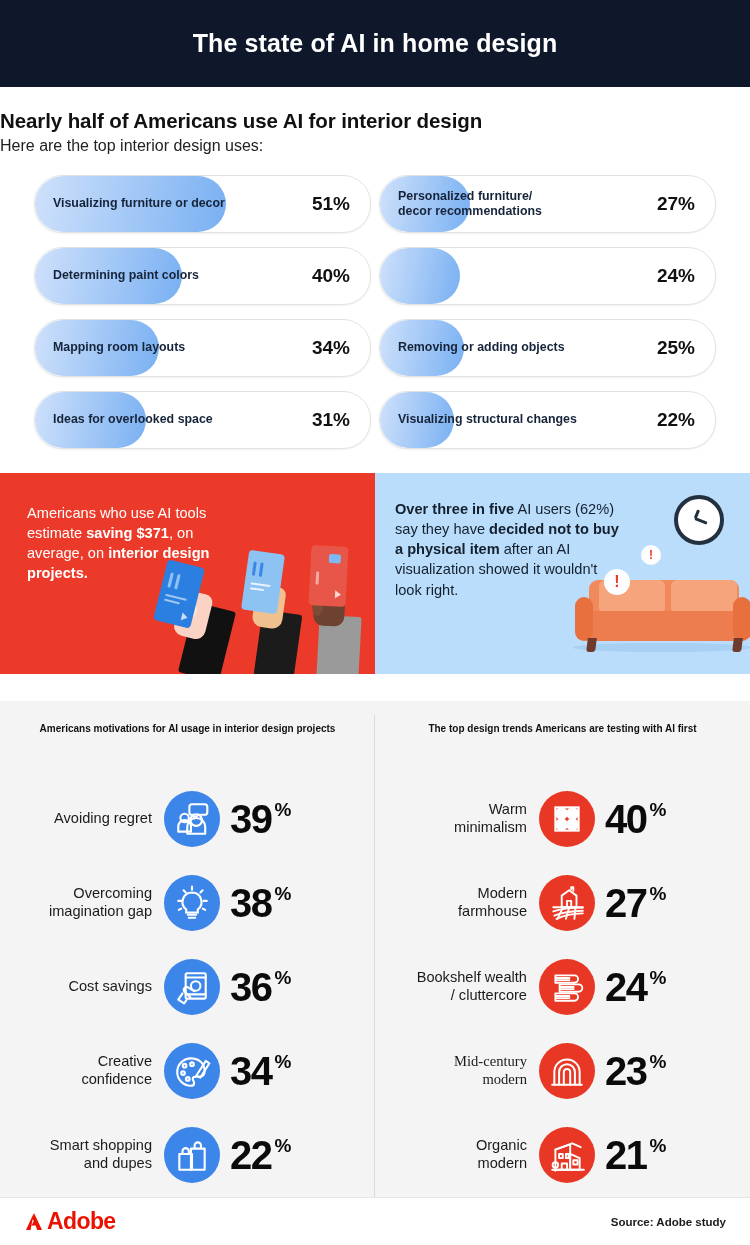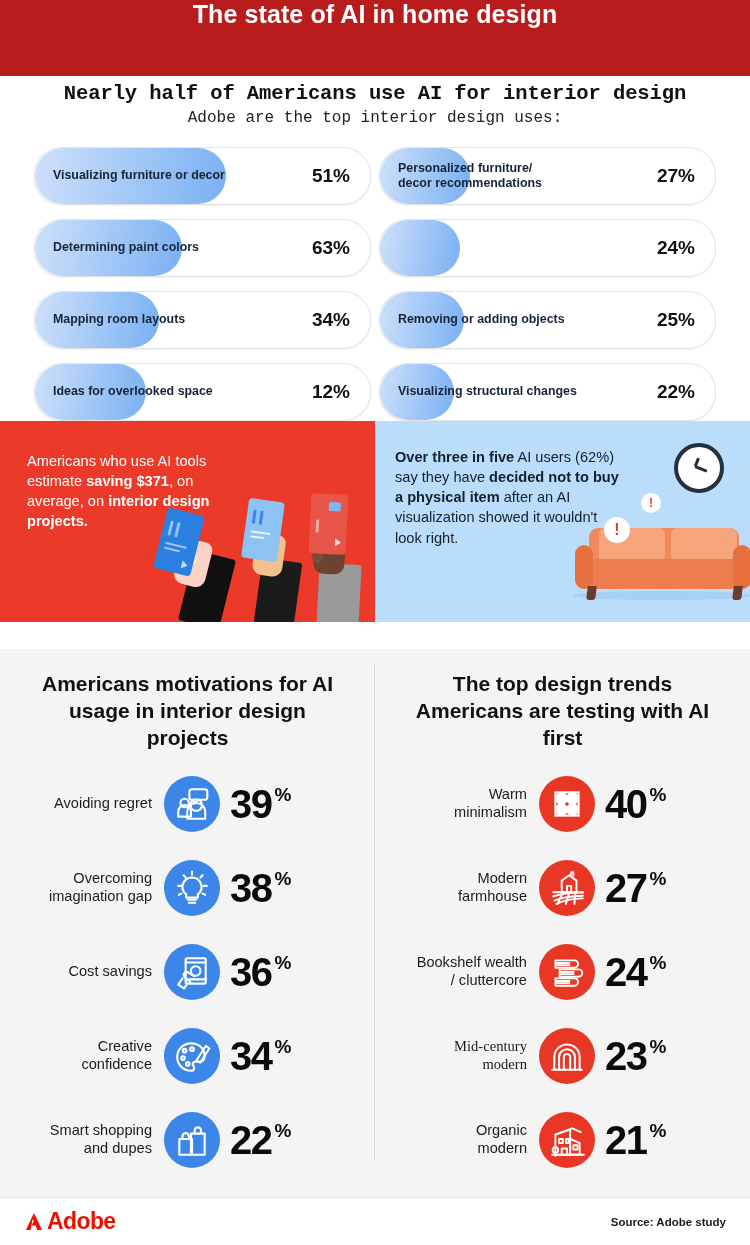--- a/index.html
+++ b/index.html
@@ -7,29 +7,29 @@
     width:750px;height:1245px;
     background:#ffffff;
     font-family:"Liberation Sans", sans-serif;
     color:#1b1b1b;
     overflow:hidden;
   }
   .page{position:relative;width:750px;height:1245px;}
 
   
   .header{
-    height:76px;background:#b91c1c;
-    display:flex;justify-content:center;
+    height:87px;background:#0f172a;
+    display:flex;align-items:center;justify-content:center;
   }
   .header-title{
     color:#ffffff;font-size:25px;font-weight:bold;letter-spacing:.1px;
   }
 
   
-  .intro{padding-top:6px;text-align:center;font-family:Liberation Mono, monospace;}
+  .intro{padding-top:22px;}
   .intro-h{font-size:20.5px;font-weight:bold;color:#111;letter-spacing:-.1px;}
   .intro-sub{font-size:16px;color:#222;margin-top:4px;font-weight:normal;}
 
   
   .bars{
     margin-top:20px;
     display:flex;gap:8px;padding:0 34px;
   }
   .bar-col{flex:1;display:flex;flex-direction:column;gap:14px;}
   .bar-row{
@@ -54,21 +54,21 @@
     white-space:pre-line;
     max-width:230px;
   }
   .bar-val{
     position:absolute;right:20px;top:0;bottom:0;
     display:flex;align-items:center;
     font-size:19px;font-weight:bold;color:#111;
   }
 
   
-  .panels{display:flex;height:228px;}
+  .panels{display:flex;margin-top:24px;height:228px;}
   .panel{position:relative;width:375px;height:201px;overflow:hidden;}
   .panel-red{background:#EB3A2A;}
   .panel-blue{background:#B9DDFB;}
   .panel-text{
     position:absolute;left:27px;top:30px;width:218px;
     font-size:14.6px;line-height:1.38;
   }
   .panel-red .panel-text{color:#ffffff;}
   .panel-blue .panel-text{color:#14202e;left:20px;top:26px;width:230px;}
   .panel-text b{font-weight:bold;}
@@ -93,21 +93,21 @@
   .bottom{
     position:relative;
     background:#F4F4F4;
     padding-top:22px;
     height:inherit;
   }
   .bottom-inner{display:flex;}
   .bcol{width:375px;position:relative;}
   .bdiv{position:absolute;left:374px;top:14px;width:1px;height:498px;background:#dcdcdc;}
   .bcol-h{
-    text-align:center;font-size:21px;font-weight:bold;color:#111;
+    text-align:center;font-size:10px;font-weight:bold;color:#111;
     line-height:1.28;padding:0 38px;min-height:44px;
   }
   .blist{margin-top:18px;display:flex;flex-direction:column;gap:16px;}
   .brow{display:flex;align-items:center;height:68px;}
   .brow-label{
     width:152px;text-align:right;padding-right:12px;
     font-size:14.6px;line-height:1.22;color:#1b1b1b;white-space:pre-line;
   }
   .brow-circle{
     width:56px;height:56px;border-radius:50%;flex:0 0 56px;
@@ -135,44 +135,44 @@
 <body>
 
 <div class="page">
 
   <div class="header">
     <div class="header-title">The state of AI in home design</div>
   </div>
 
   <div class="intro">
     <div class="intro-h">Nearly half of Americans use AI for interior design</div>
-    <div class="intro-sub">Adobe are the top interior design uses:</div>
+    <div class="intro-sub">Here are the top interior design uses:</div>
   </div>
 
   <div class="bars">
     <div class="bar-col" id="bar-col-left">
         <div class="bar-row">
           <div class="bar-fill" style="width: 57%;"></div>
           <div class="bar-label">Visualizing furniture or decor</div>
           <div class="bar-val">51%</div>
         </div>
         <div class="bar-row">
           <div class="bar-fill" style="width: 44%;"></div>
           <div class="bar-label">Determining paint colors</div>
-          <div class="bar-val">63%</div>
+          <div class="bar-val">40%</div>
         </div>
         <div class="bar-row">
           <div class="bar-fill" style="width: 37%;"></div>
           <div class="bar-label">Mapping room layouts</div>
           <div class="bar-val">34%</div>
         </div>
         <div class="bar-row">
           <div class="bar-fill" style="width: 33%;"></div>
           <div class="bar-label">Ideas for overlooked space</div>
-          <div class="bar-val">12%</div>
+          <div class="bar-val">31%</div>
         </div>
       </div>
     <div class="bar-col" id="bar-col-right">
         <div class="bar-row">
           <div class="bar-fill" style="width: 27%;"></div>
           <div class="bar-label">Personalized furniture/
 decor recommendations</div>
           <div class="bar-val">27%</div>
         </div>
         <div class="bar-row">

